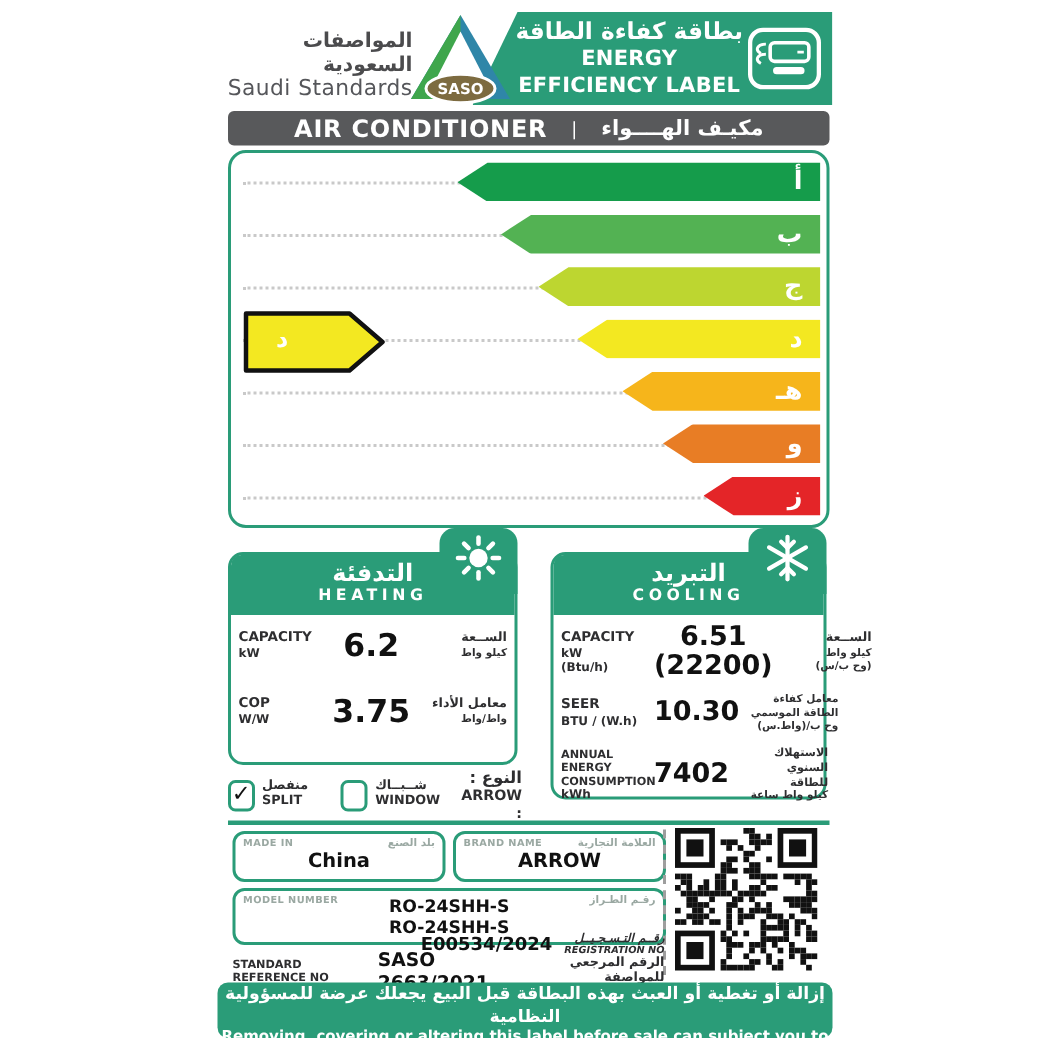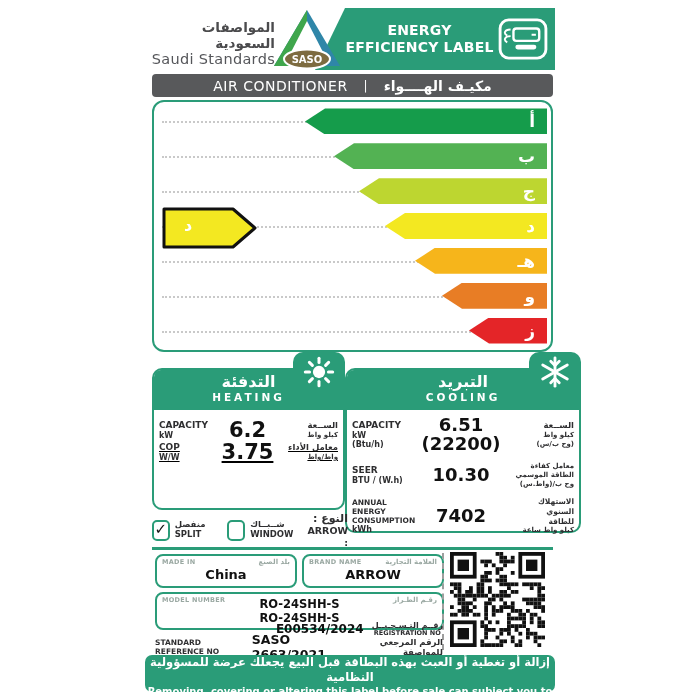--- a/index.html
+++ b/index.html
@@ -14,41 +14,41 @@
   .banner{position:absolute;left:170px;top:0;width:240px;height:62px;background:#2A9C78;
           clip-path:polygon(30px 0,100% 0,100% 100%,0 100%);display:flex;align-items:center;z-index:2;}
   .banner-titles{flex:1;text-align:center;color:#fff;padding-left:26px;line-height:1.25;}
   .banner-ar{font-size:15.5px;font-weight:bold;}
   .banner-en{font-size:14px;font-weight:bold;letter-spacing:.2px;}
   .ac-icon{width:50px;height:42px;margin-right:7px;flex:0 0 auto;}
 
   
   .product-bar{position:absolute;left:7px;top:66px;width:401px;height:23px;background:#58595B;border-radius:4px;
                display:flex;align-items:center;justify-content:center;gap:16px;color:#fff;}
-  .pb-en{font-size:14px;font-weight:normal;letter-spacing:.5px;}
+  .pb-en{font-size:16px;font-weight:bold;letter-spacing:.5px;}
   .pb-div{font-size:12px;}
   .pb-ar{font-size:14px;font-weight:bold;}
 
   
   .chart{position:absolute;left:7px;top:92px;width:401px;height:252px;border:2px solid #2A9C78;border-radius:12px;
          background:#fff;box-sizing:border-box;display:flex;flex-direction:column;padding:2px 0;}
   .chart-row{flex:1;position:relative;}
   .dotline{position:absolute;left:8px;right:36px;top:50%;border-top:2px dotted #c9c9c9;z-index:0;}
   .eff-bar{position:absolute;right:4px;top:50%;transform:translateY(-50%);height:26px;z-index:1;
            clip-path:polygon(0 50%,20px 0,100% 0,100% 100%,20px 100%);
            display:flex;align-items:center;justify-content:flex-end;}
   .eff-letter{color:#fff;font-weight:bold;font-size:17px;padding-right:12px;line-height:26px;}
   .rating-wrap{position:absolute;left:8px;top:105px;width:96px;height:42px;z-index:2;}
   .rating-wrap svg{position:absolute;left:0;top:0;}
   .rating-letter{position:absolute;left:22px;top:9px;color:#fff;font-weight:bold;font-size:16px;z-index:3;}
 
   
   .panel{position:absolute;background:#fff;border:2px solid #2A9C78;border-radius:10px;box-sizing:border-box;}
   .heat-panel{left:7px;top:360px;width:193px;height:142px;}
-  .cool-panel{left:200px;top:360px;width:236px;height:165px;}
+  .cool-panel{left:222px;top:360px;width:184px;height:165px;}
   .panel-tab{position:absolute;top:-18px;right:-2px;width:52px;height:44px;background:#2A9C78;
              border-radius:10px 10px 0 0;display:flex;align-items:flex-start;justify-content:center;padding-top:3px;box-sizing:border-box;}
   .panel-head{background:#2A9C78;height:40px;border-radius:7px 7px 0 0;text-align:center;color:#fff;line-height:1.2;padding-top:2px;box-sizing:border-box;}
   .ph-ar{font-size:16px;font-weight:bold;}
   .ph-en{font-size:10.5px;font-weight:bold;letter-spacing:3px;}
   .prow{display:grid;align-items:center;padding:0 5px;}
   .heat-panel .prow{grid-template-columns:56px 1fr 58px;}
   .cool-panel .prow{grid-template-columns:62px 1fr 66px;}
   .lbl-en{font-size:9px;font-weight:bold;color:#2e2e30;line-height:1.2;}
   .lbl-en .sub{font-size:8px;}
@@ -80,21 +80,21 @@
   .ibox .tl{position:absolute;top:2px;left:5px;font-size:6.5px;font-weight:bold;color:#9aa8a2;letter-spacing:.3px;}
   .ibox .tr{position:absolute;top:2px;right:5px;font-size:7px;font-weight:bold;color:#9aa8a2;direction:rtl;}
   .ibox .val{position:absolute;left:0;right:0;top:11px;text-align:center;font-size:13px;font-weight:bold;color:#111;}
   .box-model .val{top:3px;font-size:11.5px;line-height:1.25;}
 
   .dash-sep{position:absolute;left:297px;top:545px;height:97px;border-left:2px dashed #9e9e9e;}
   .qr-box{position:absolute;left:305px;top:544px;width:95px;height:97px;}
 
   .reg-row{position:absolute;left:10px;top:611px;width:288px;height:20px;display:flex;justify-content:flex-end;align-items:center;}
   .reg-val{font-size:12px;font-weight:bold;color:#111;margin-right:8px;}
-  .reg-labels{text-align:center;line-height:1.15;}
+  .reg-labels{text-align:right;line-height:1.15;font-style:italic;}
   .reg-ar{font-size:8px;font-weight:bold;color:#2e2e30;direction:rtl;}
   .reg-en{font-size:6.5px;font-weight:bold;color:#2e2e30;}
   .std-row{position:absolute;left:10px;top:631px;width:288px;height:16px;display:flex;justify-content:space-between;align-items:center;}
   .std-en{font-size:7.5px;font-weight:bold;color:#2e2e30;}
   .std-val{font-size:12.5px;font-weight:bold;color:#111;}
   .std-ar{font-size:8.5px;font-weight:bold;color:#2e2e30;direction:rtl;}
 
   
   .footer-bar{position:absolute;left:0;top:647px;width:410px;height:37px;background:#2A9C78;border-radius:7px;
               color:#fff;text-align:center;line-height:1.3;box-sizing:border-box;}
@@ -115,20 +115,21 @@
   <svg class="saso-logo" viewBox="0 0 68 62">
     <polygon points="34,1 67,57 1,57" fill="#2F86A8"></polygon>
     <polygon points="34,1 1,57 34,57" fill="#3FA64C"></polygon>
     <polygon points="34,12 16,47 52,47" fill="#ffffff"></polygon>
     <ellipse cx="34" cy="50" rx="23" ry="9.5" fill="#7D6B40" stroke="#ffffff" stroke-width="2"></ellipse>
     <text x="34" y="53.5" text-anchor="middle" font-size="10" font-weight="bold" fill="#ffffff" font-family="DejaVu Sans, sans-serif">SASO</text>
   </svg>
 
   <div class="banner">
     <div class="banner-titles">
+      <div class="banner-ar" dir="rtl">بطاقة كفاءة الطاقة</div>
       <div class="banner-en">ENERGY EFFICIENCY LABEL</div>
     </div>
     <svg class="ac-icon" viewBox="0 0 52 44" fill="none">
       <rect x="2" y="2" width="48" height="40" rx="9" stroke="#ffffff" stroke-width="3"></rect>
       <rect x="16" y="11" width="27" height="13" rx="3" stroke="#ffffff" stroke-width="2.5"></rect>
       <line x1="35" y1="17.5" x2="39.5" y2="17.5" stroke="#ffffff" stroke-width="2"></line>
       <rect x="18" y="28" width="22" height="5" rx="2.5" fill="#ffffff"></rect>
       <path d="M13 12 c-6 0 -8 4 -3.5 6.5" stroke="#ffffff" stroke-width="2"></path>
       <path d="M13 19 c-6 0 -8 4 -3.5 6.5" stroke="#ffffff" stroke-width="2"></path>
     </svg>
@@ -215,21 +216,21 @@
       <div class="lbl-en">
         <div>CAPACITY</div>
             <div class="sub">kW</div>
       </div>
       <div class="pval">6.2</div>
       <div class="lbl-ar">
         <div>الســعة</div>
             <div class="sub">كيلو واط</div>
       </div>
     </div>
-    <div class="prow" style="text-decoration:underline;">
+    <div class="prow" style="margin-top:22px;">
       <div class="lbl-en">
         <div>COP</div>
             <div class="sub">W/W</div>
       </div>
       <div class="pval">3.75</div>
       <div class="lbl-ar">
         <div>معامل الأداء</div>
             <div class="sub">واط/واط</div>
       </div>
     </div>

